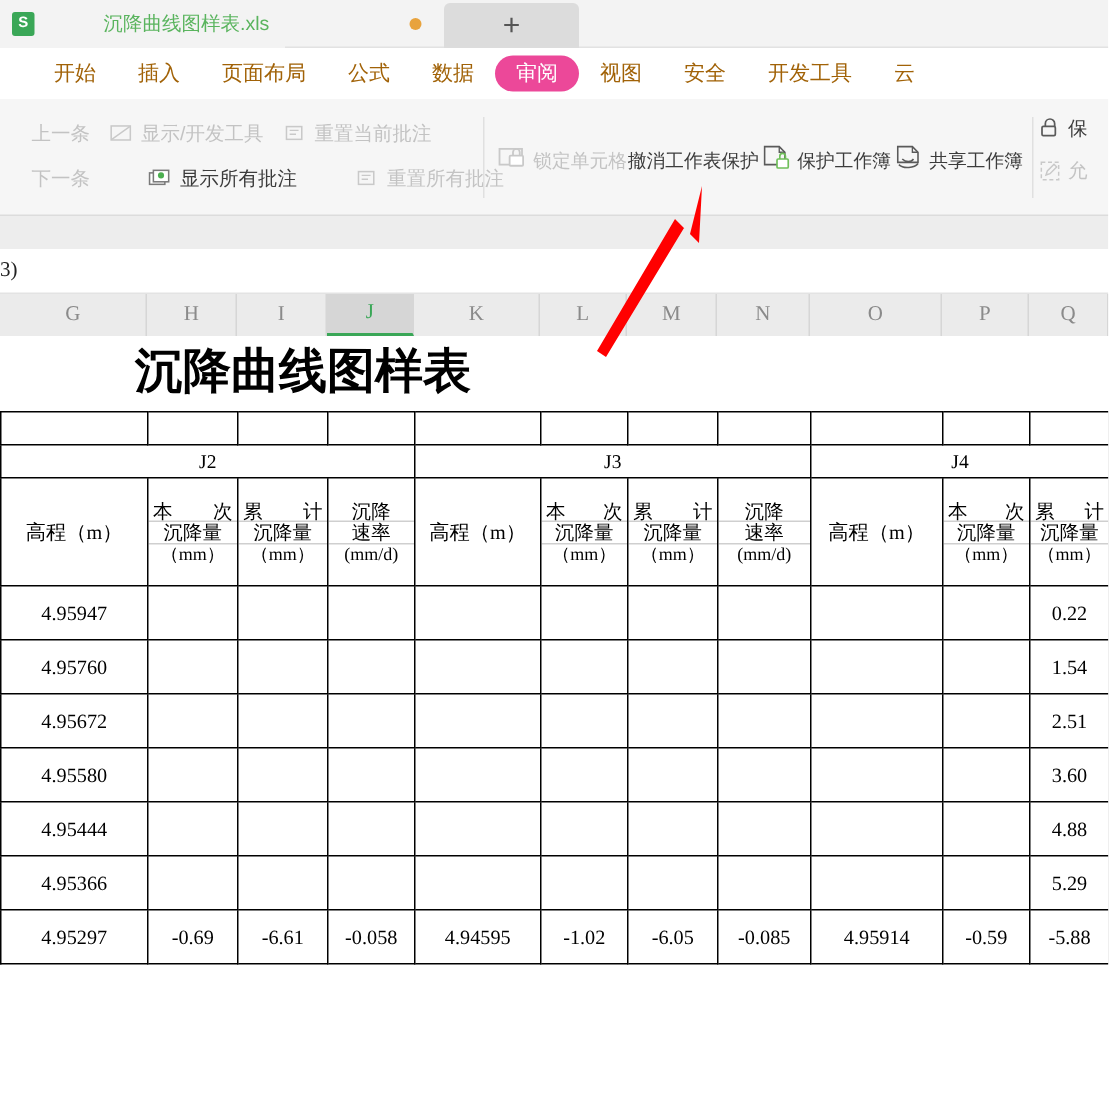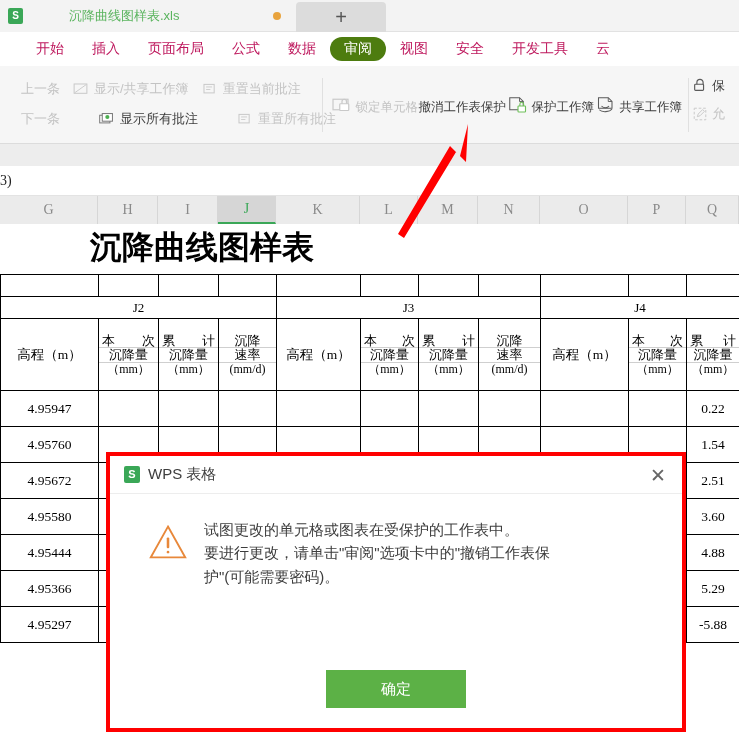--- a/index.html
+++ b/index.html
@@ -49,24 +49,24 @@
   .newtab .plus { font-size:20px; color:#555; line-height:1; font-weight:300; }
 
   
   .ribbon-tabs {
     position:absolute; left:0; top:32px; width:739px; height:34px;
     background:#fff;
     display:flex; align-items:center;
     padding-left:22px;
   }
   .rtab {
-    font-size:14px; color:#be185d; padding:3px 14px; white-space:nowrap;
+    font-size:14px; color:#a16207; padding:3px 14px; white-space:nowrap;
     border-radius:12px;
   }
-  .rtab.active { background:#4d7c0f; color:#fff; font-weight:normal; }
+  .rtab.active { background:#ec4899; color:#fff; font-weight:normal; }
 
   
   .ribbon {
     position:absolute; left:0; top:66px; width:739px; height:78px;
     background:#f6f6f6;
     border-bottom:1px solid #dcdcdc;
   }
   .grp-comments {
     position:absolute; left:17px; top:4px; width:322px; height:70px;
   }
@@ -252,21 +252,21 @@
     <div class="grp-comments">
       <div class="cmt-row r1">
         <div class="cmt-item">
           <span class="cmt-label dim">上一条</span>
         </div>
         <div class="cmt-item">
           <svg class="cmt-ico" viewBox="0 0 20 20">
             <rect x="2.5" y="3.5" width="15" height="11" fill="none" stroke="#c9c9c9" stroke-width="1.2"></rect>
             <path d="M3 14 L17 4" stroke="#c9c9c9" stroke-width="1.1"></path>
           </svg>
-          <span class="cmt-label dim">显示/共享工作簿</span>
+          <span class="cmt-label dim">显示/开发工具</span>
         </div>
         <div class="cmt-item">
           <svg class="cmt-ico" viewBox="0 0 20 20">
             <rect x="3.5" y="4" width="12" height="10" fill="none" stroke="#c9c9c9" stroke-width="1.2"></rect>
             <path d="M6 7h7M6 10h5" stroke="#c9c9c9" stroke-width="1"></path>
           </svg>
           <span class="cmt-label dim">重置当前批注</span>
         </div>
       </div>
       <div class="cmt-row r2">
@@ -590,36 +590,14 @@
         <td class="datacell">-5.88</td>
       </tr>
     </tbody>
       </table>
   </div>
 
   <svg class="arrow-svg" viewBox="0 0 130 118">
     <polygon points="88,2 80,34 70,24 18,112 24,116 76,30 86,40" fill="#ff0000"></polygon>
   </svg>
 
-  <div class="dlg-outline">
-    <div class="dlg">
-      <div class="dlg-title">
-        <span class="dlg-icon"></span>
-        <span class="dlg-title-text">WPS 表格</span>
-        <span class="dlg-close">✕</span>
-      </div>
-      <div class="dlg-body">
-        <svg class="warn-ico" viewBox="0 0 44 44">
-          <path d="M22 5 L41 39 H3 Z" fill="none" stroke="#e8883a" stroke-width="2"></path>
-          <rect x="20.6" y="17" width="2.8" height="12" rx="1.2" fill="#e8883a"></rect>
-          <rect x="20.6" y="31.5" width="2.8" height="3" rx="1.3" fill="#e8883a"></rect>
-        </svg>
-        <div class="dlg-msg">试图更改的单元格或图表在受保护的工作表中。
-要进行更改，请单击"审阅"选项卡中的"撤销工作表保
-护"(可能需要密码)。</div>
-      </div>
-      <div class="dlg-footer">
-        <button class="ok-btn">确定</button>
-      </div>
-    </div>
-  </div>
 
 </div>
 
 </body></html>

